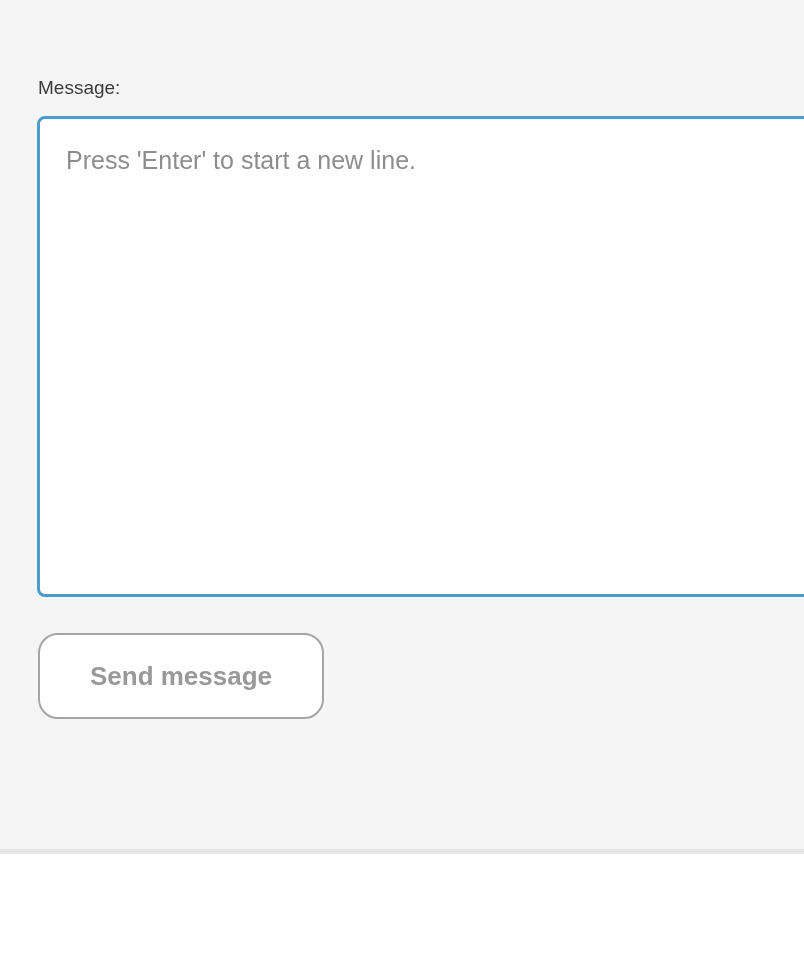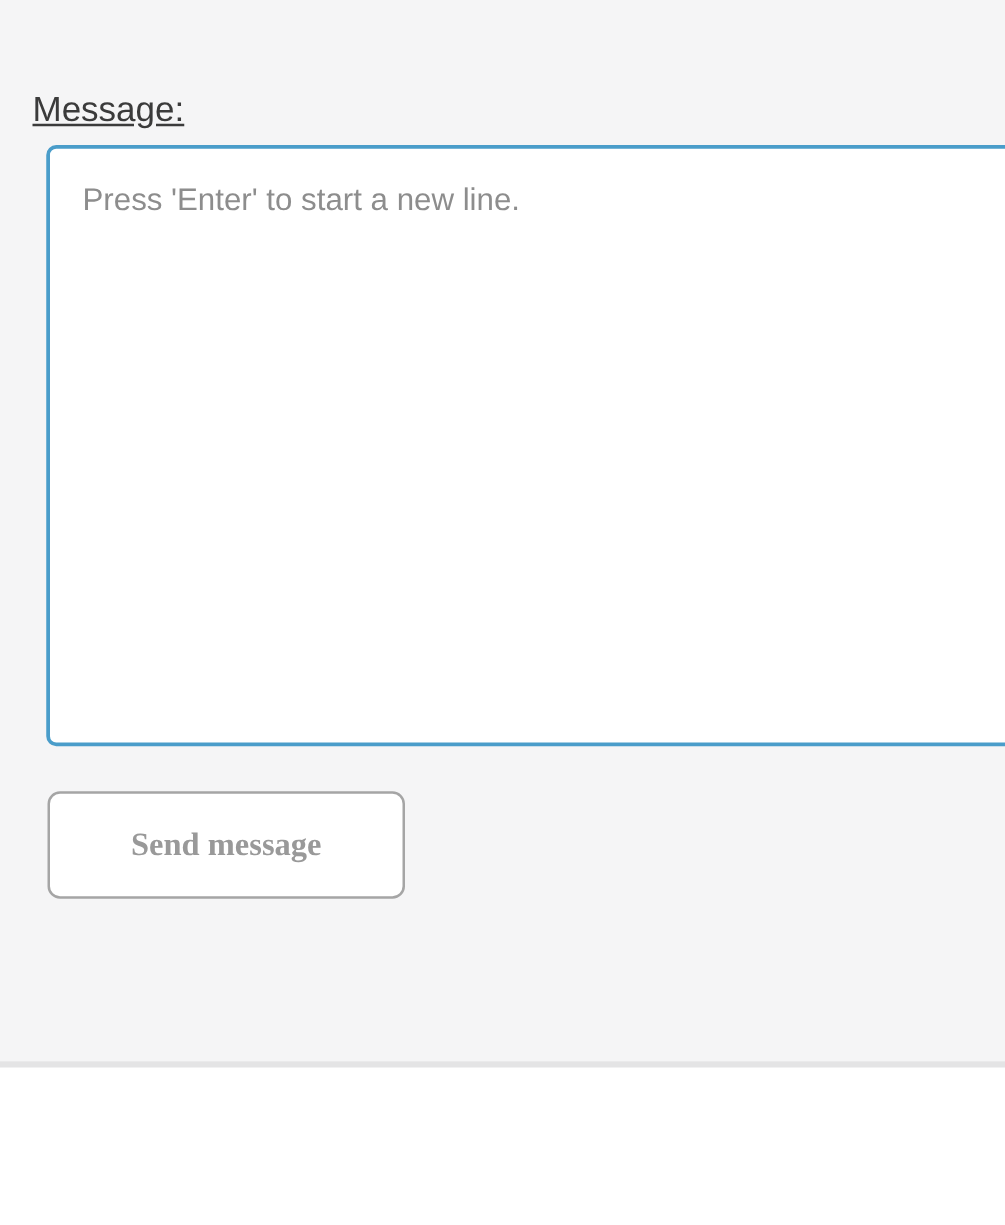--- a/index.html
+++ b/index.html
@@ -26,25 +26,24 @@
     position: absolute;
     top: 849px;
     left: 0;
     width: 804px;
     height: 5px;
     background: #e4e4e5;
   }
   .message-label {
     position: absolute;
     top: 72px;
-    left: 26px;
-    font-size: 28px;
+    left: 38px;
+    font-size: 19px;
     line-height: 32px;
     color: #3b3b3b;
-    text-decoration: underline;
   }
   .message-textarea {
     position: absolute;
     top: 116px;
     left: 37px;
     width: 1400px;
     height: 481px;
     box-sizing: border-box;
     background: #ffffff;
     border: 3px solid #4a9dca;
@@ -64,22 +63,22 @@
   }
   .send-button {
     position: absolute;
     top: 633px;
     left: 38px;
     width: 286px;
     height: 86px;
     box-sizing: border-box;
     background: #ffffff;
     border: 2px solid #a5a5a5;
-    border-radius: 10px;
-    font-family: Liberation Serif, serif;
+    border-radius: 20px;
+    font-family: Liberation Sans, sans-serif;
     font-size: 26px;
     font-weight: bold;
     color: #999999;
     cursor: pointer;
     display: flex;
     align-items: center;
     justify-content: center;
   }
 </style>
 </head>

